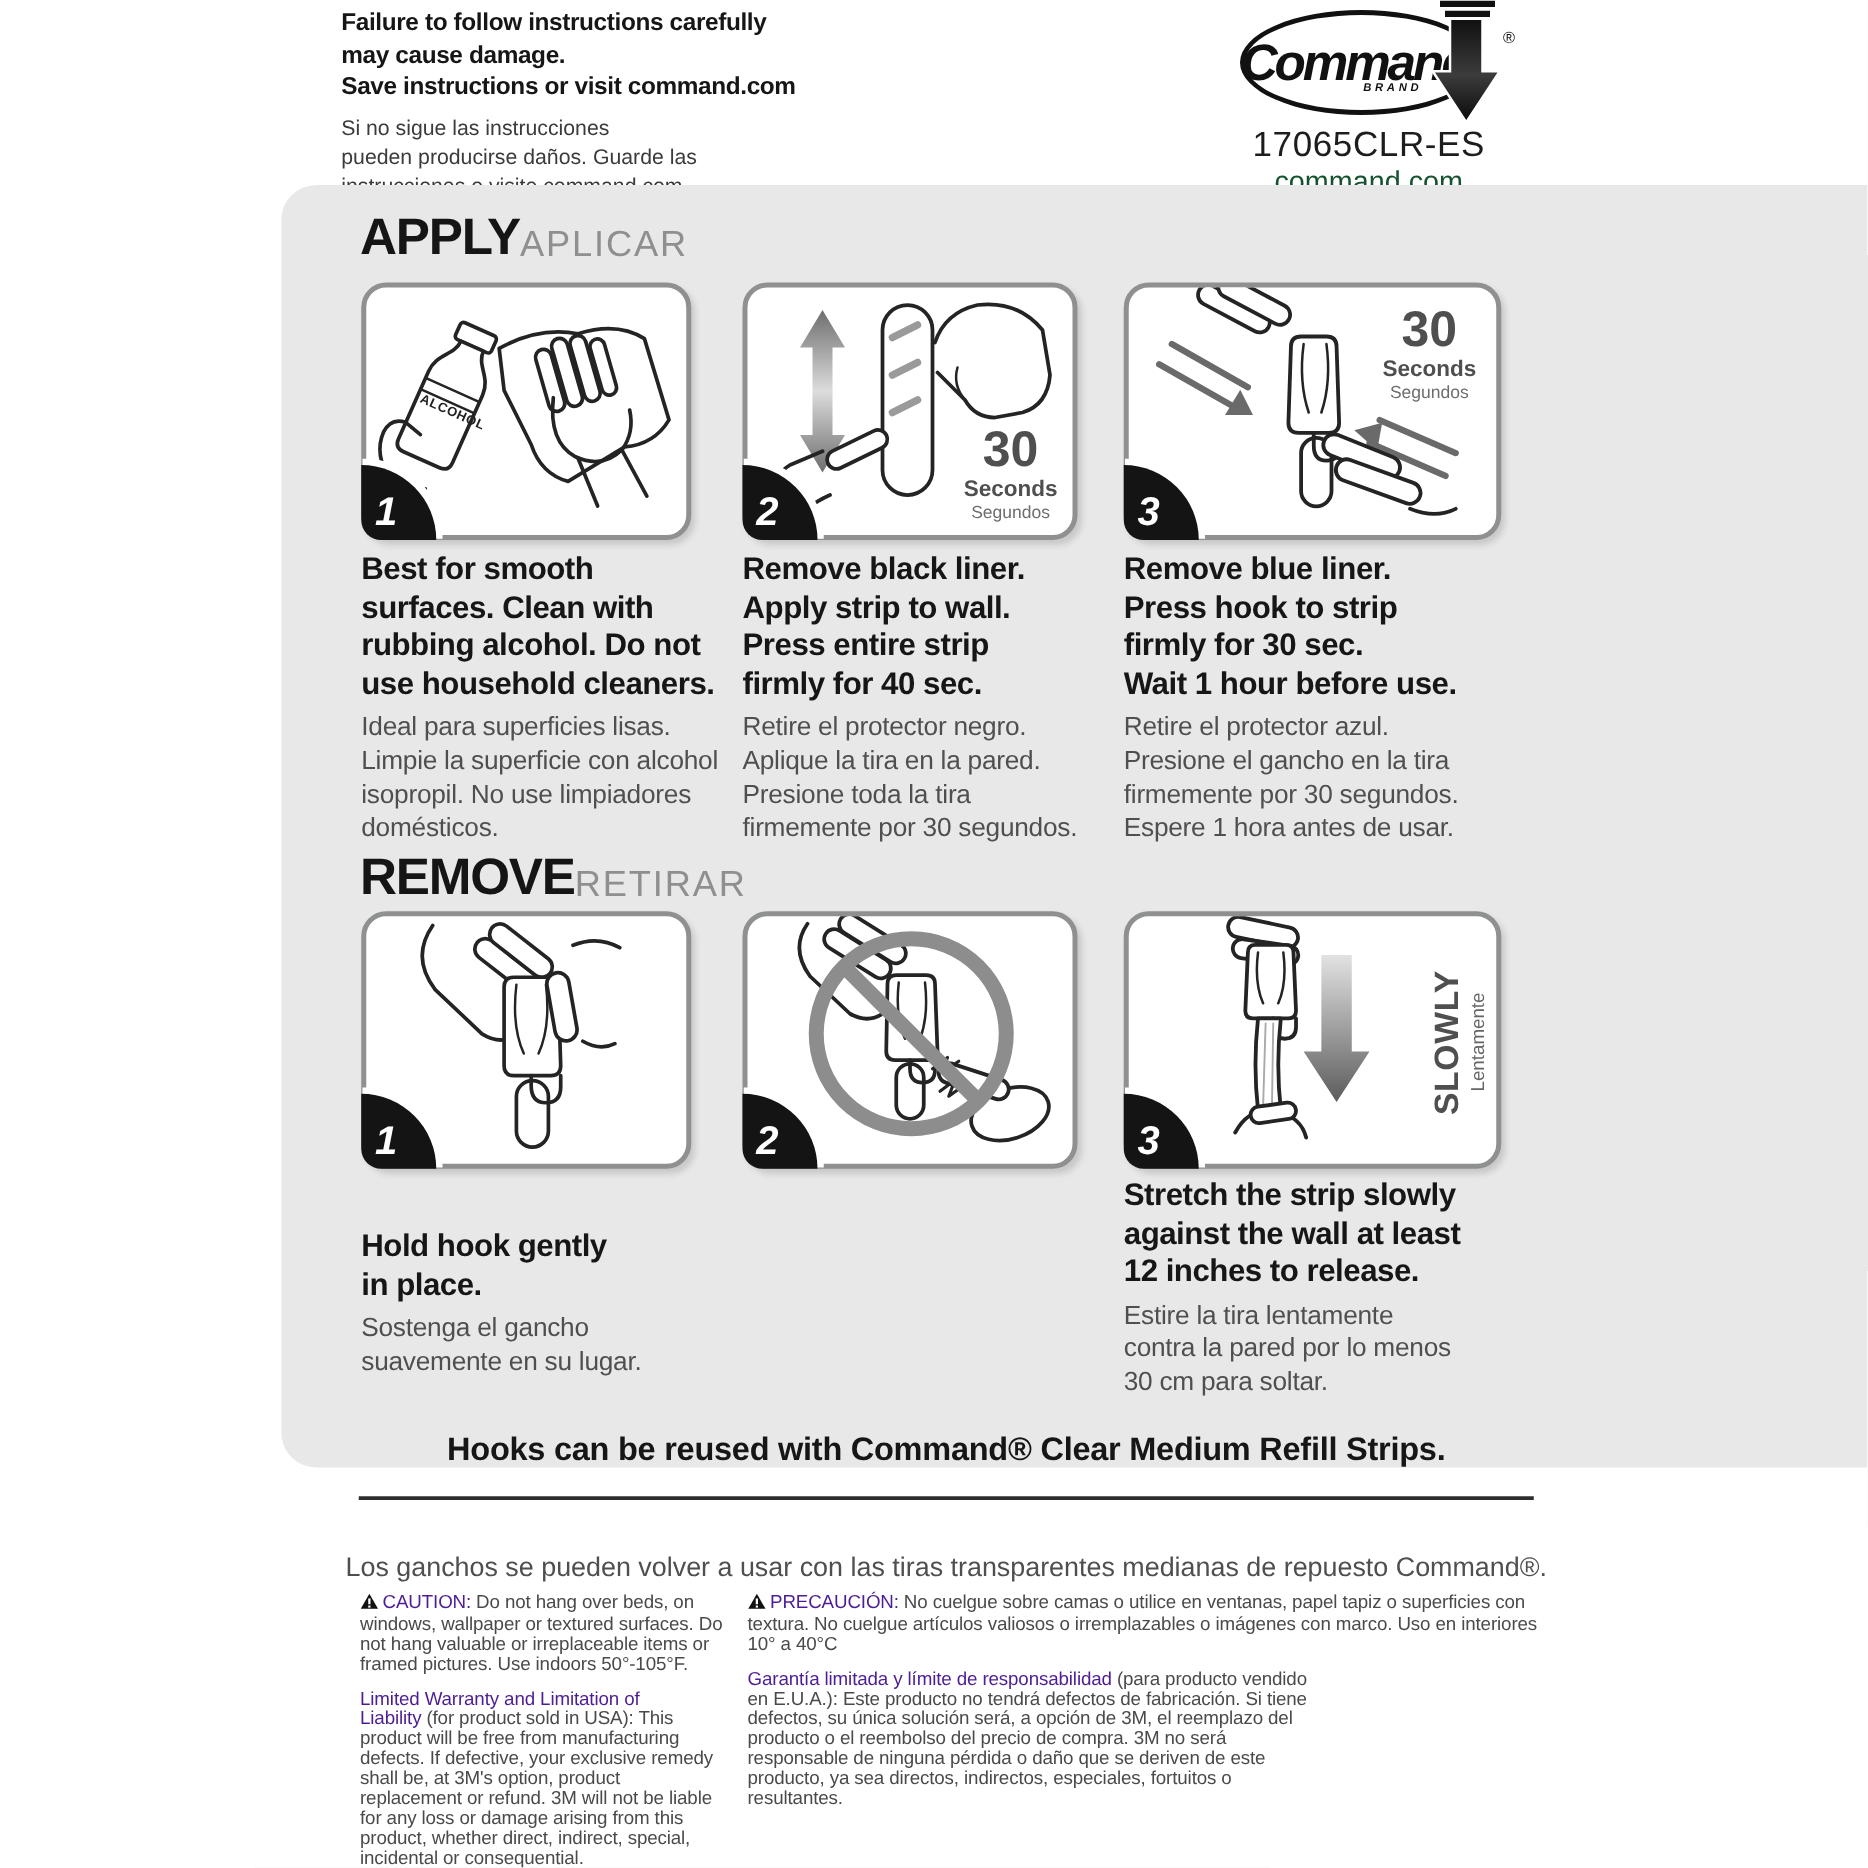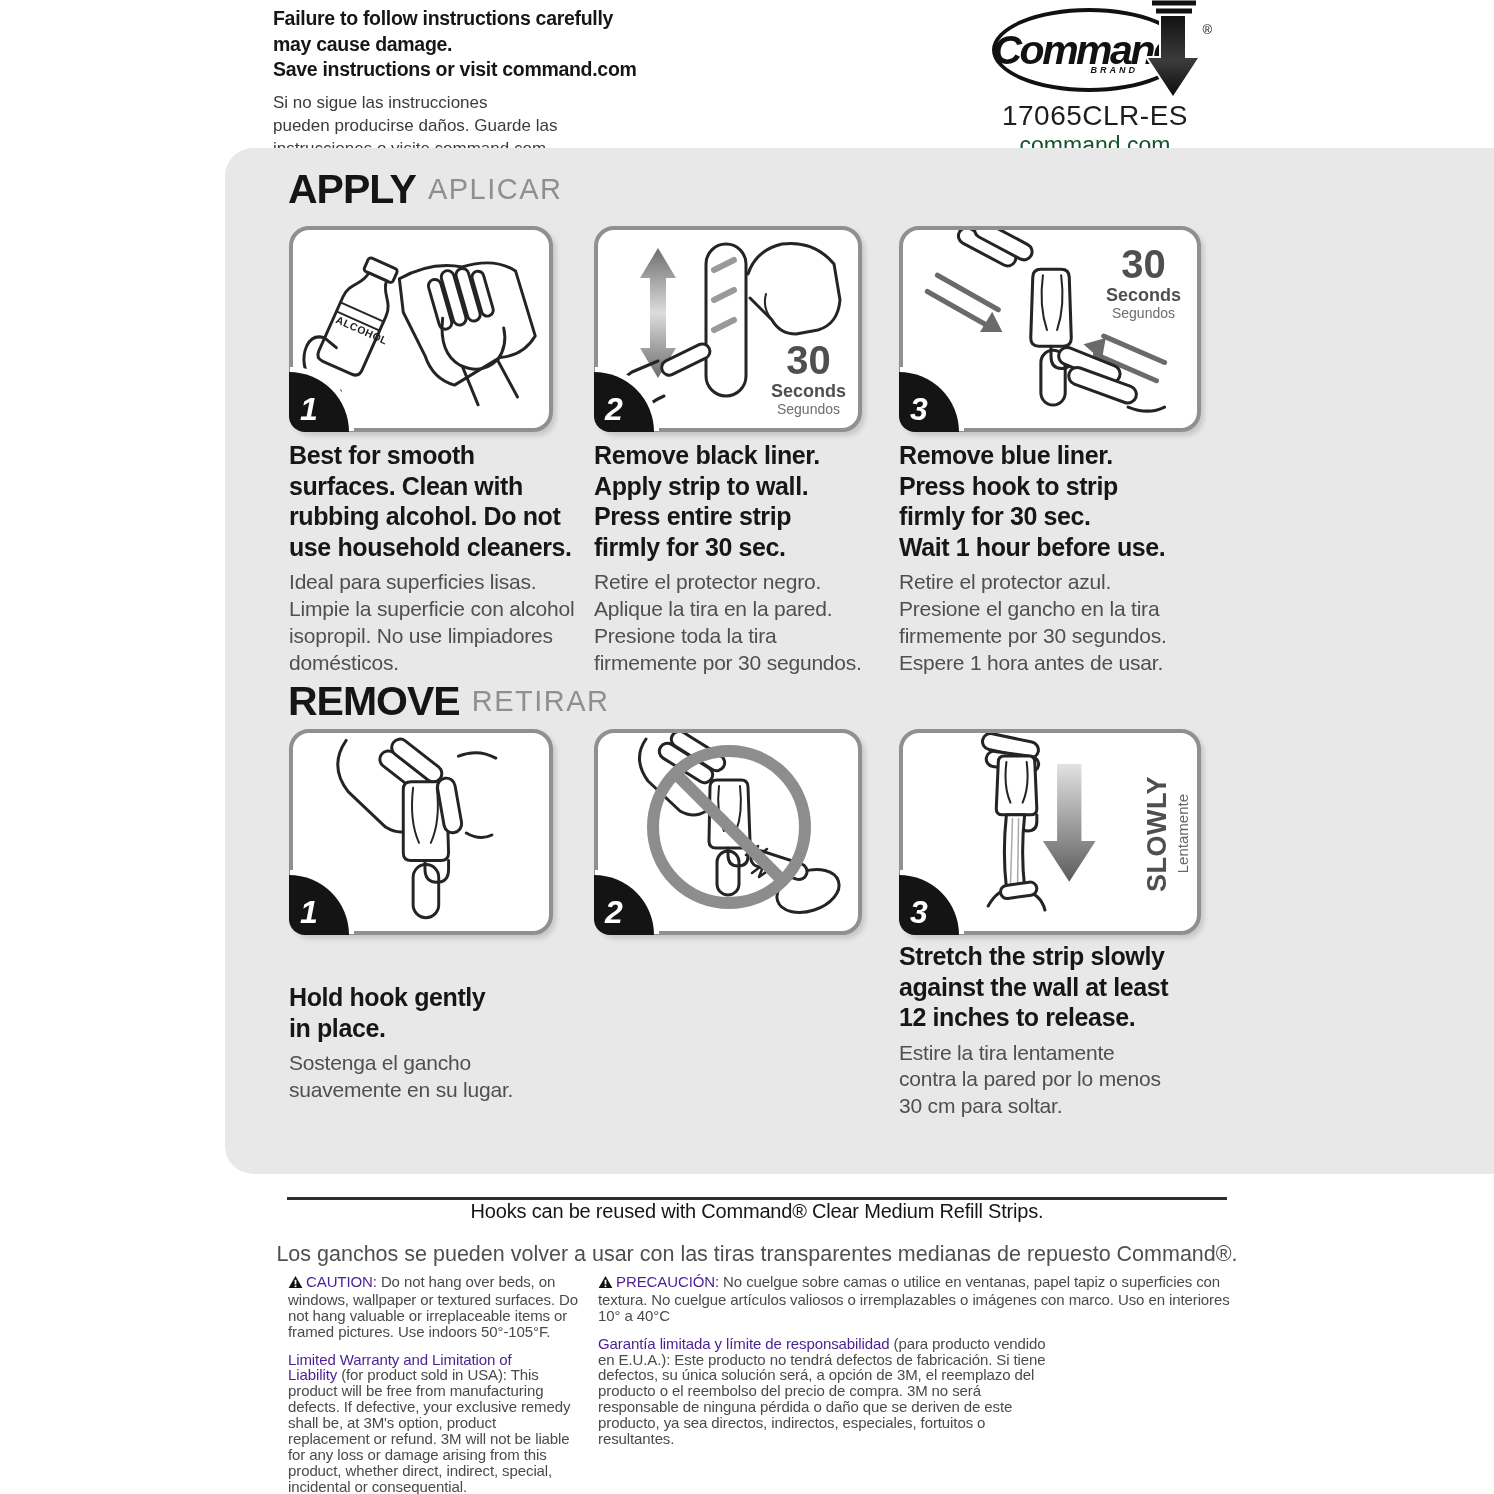--- a/index.html
+++ b/index.html
@@ -17,21 +17,21 @@
   .logo-brand{position:absolute;right:44px;bottom:13px;font-size:9px;font-style:italic;font-weight:bold;
               letter-spacing:3px;color:#111;}
   .logo-arrow{position:absolute;right:-6px;top:-4px;}
   .logo-reg{position:absolute;right:-14px;top:18px;font-size:13px;color:#111;}
   .product-code{margin-top:8px;font-size:28px;letter-spacing:0.5px;color:#1d1d1d;}
   .brand-site{font-size:23px;color:#14532d;margin-top:0px;}
   
   .panel{position:absolute;left:225px;top:148px;width:1269px;height:1026px;background:#e7e8e7;
          border-radius:28px 0 0 28px;}
   
-  .sec-title{position:absolute;left:288px;display:flex;align-items:center;gap:12px;}
+  .sec-title{position:absolute;left:288px;display:flex;align-items:flex-end;gap:0;}
   .sec-title .en{font-size:41px;font-weight:800;letter-spacing:-1px;color:#151515;}
   .sec-title .es{font-size:29px;color:#8f8f8f;letter-spacing:1.5px;}
   
   .step-box{position:absolute;height:198px;background:#fff;border:4px solid #8f9090;border-radius:20px;
             box-shadow:3px 4px 5px rgba(0,0,0,0.14);}
   .step-box svg{position:absolute;left:0;top:0;width:100%;height:100%;}
   .badge{position:absolute;left:-4px;bottom:-4px;width:60px;height:60px;background:#141414;
          border-top-right-radius:100% 100%;border-bottom-left-radius:16px;
          box-shadow:3px -3px 0 2px #ffffff;}
   .badge span{position:absolute;left:11px;bottom:4px;font-size:32px;font-weight:bold;font-style:italic;color:#fff;}
@@ -45,22 +45,22 @@
                  font-weight:bold;color:#222;transform:rotate(24deg);letter-spacing:0.5px;}
   .slowly{position:absolute;right:6px;top:16px;bottom:12px;display:flex;align-items:center;}
   .slowly .en{writing-mode:vertical-rl;transform:rotate(180deg);font-size:27px;font-weight:bold;color:#4f4f4f;letter-spacing:0.5px;}
   .slowly .es{writing-mode:vertical-rl;transform:rotate(180deg);font-size:15px;color:#666;margin-left:1px;}
   
   .step-text{position:absolute;width:310px;}
   .step-heading{font-size:25px;font-weight:bold;line-height:1.22;letter-spacing:-0.4px;white-space:pre;color:#161616;}
   .step-es{margin-top:7px;font-size:21px;line-height:1.28;letter-spacing:-0.2px;color:#4f4f4f;white-space:pre;}
   
   .divider{position:absolute;left:287px;top:1197px;width:940px;height:3px;background:#2e2e2e;}
-  .reuse-en{position:absolute;left:287px;top:1200px;width:940px;text-align:center;
-            font-size:20px;font-weight:normal;letter-spacing:-0.2px;color:#161616;}
+  .reuse-en{position:absolute;left:287px;top:1144px;width:940px;text-align:center;
+            font-size:26px;font-weight:bold;letter-spacing:-0.2px;color:#161616;}
   .reuse-es{position:absolute;left:267px;top:1242px;width:980px;text-align:center;font-size:21.5px;color:#4f4f4f;}
   .footcol{position:absolute;top:1274px;font-size:15px;line-height:1.06;color:#4a4a4a;letter-spacing:-0.1px;}
   .footcol p{margin:0 0 12px 0;}
   .foot-label{font-weight:normal;color:#4c1d95;margin-right:4px;}
   .caution-col{left:288px;width:290px;}
   .precaucion-col{left:598px;width:650px;}
   .garantia{width:452px;}
   .warn-icon{display:inline-block;vertical-align:-2px;margin-right:3px;}
 </style>
 </head>
@@ -199,21 +199,21 @@
 use household cleaners.</div>
     <div class="step-es">Ideal para superficies lisas.
 Limpie la superficie con alcohol
 isopropil. No use limpiadores
 domésticos.</div>
   </div>
   <div class="step-text" style="left:594px;top:440px;">
     <div class="step-heading">Remove black liner.
 Apply strip to wall.
 Press entire strip
-firmly for 30 sec.</div>
+firmly for 40 sec.</div>
     <div class="step-es">Retire el protector negro.
 Aplique la tira en la pared.
 Presione toda la tira
 firmemente por 30 segundos.</div>
   </div>
   <div class="step-text" style="left:899px;top:440px;">
     <div class="step-heading">Remove blue liner.
 Press hook to strip
 firmly for 30 sec.
 Wait 1 hour before use.</div>

